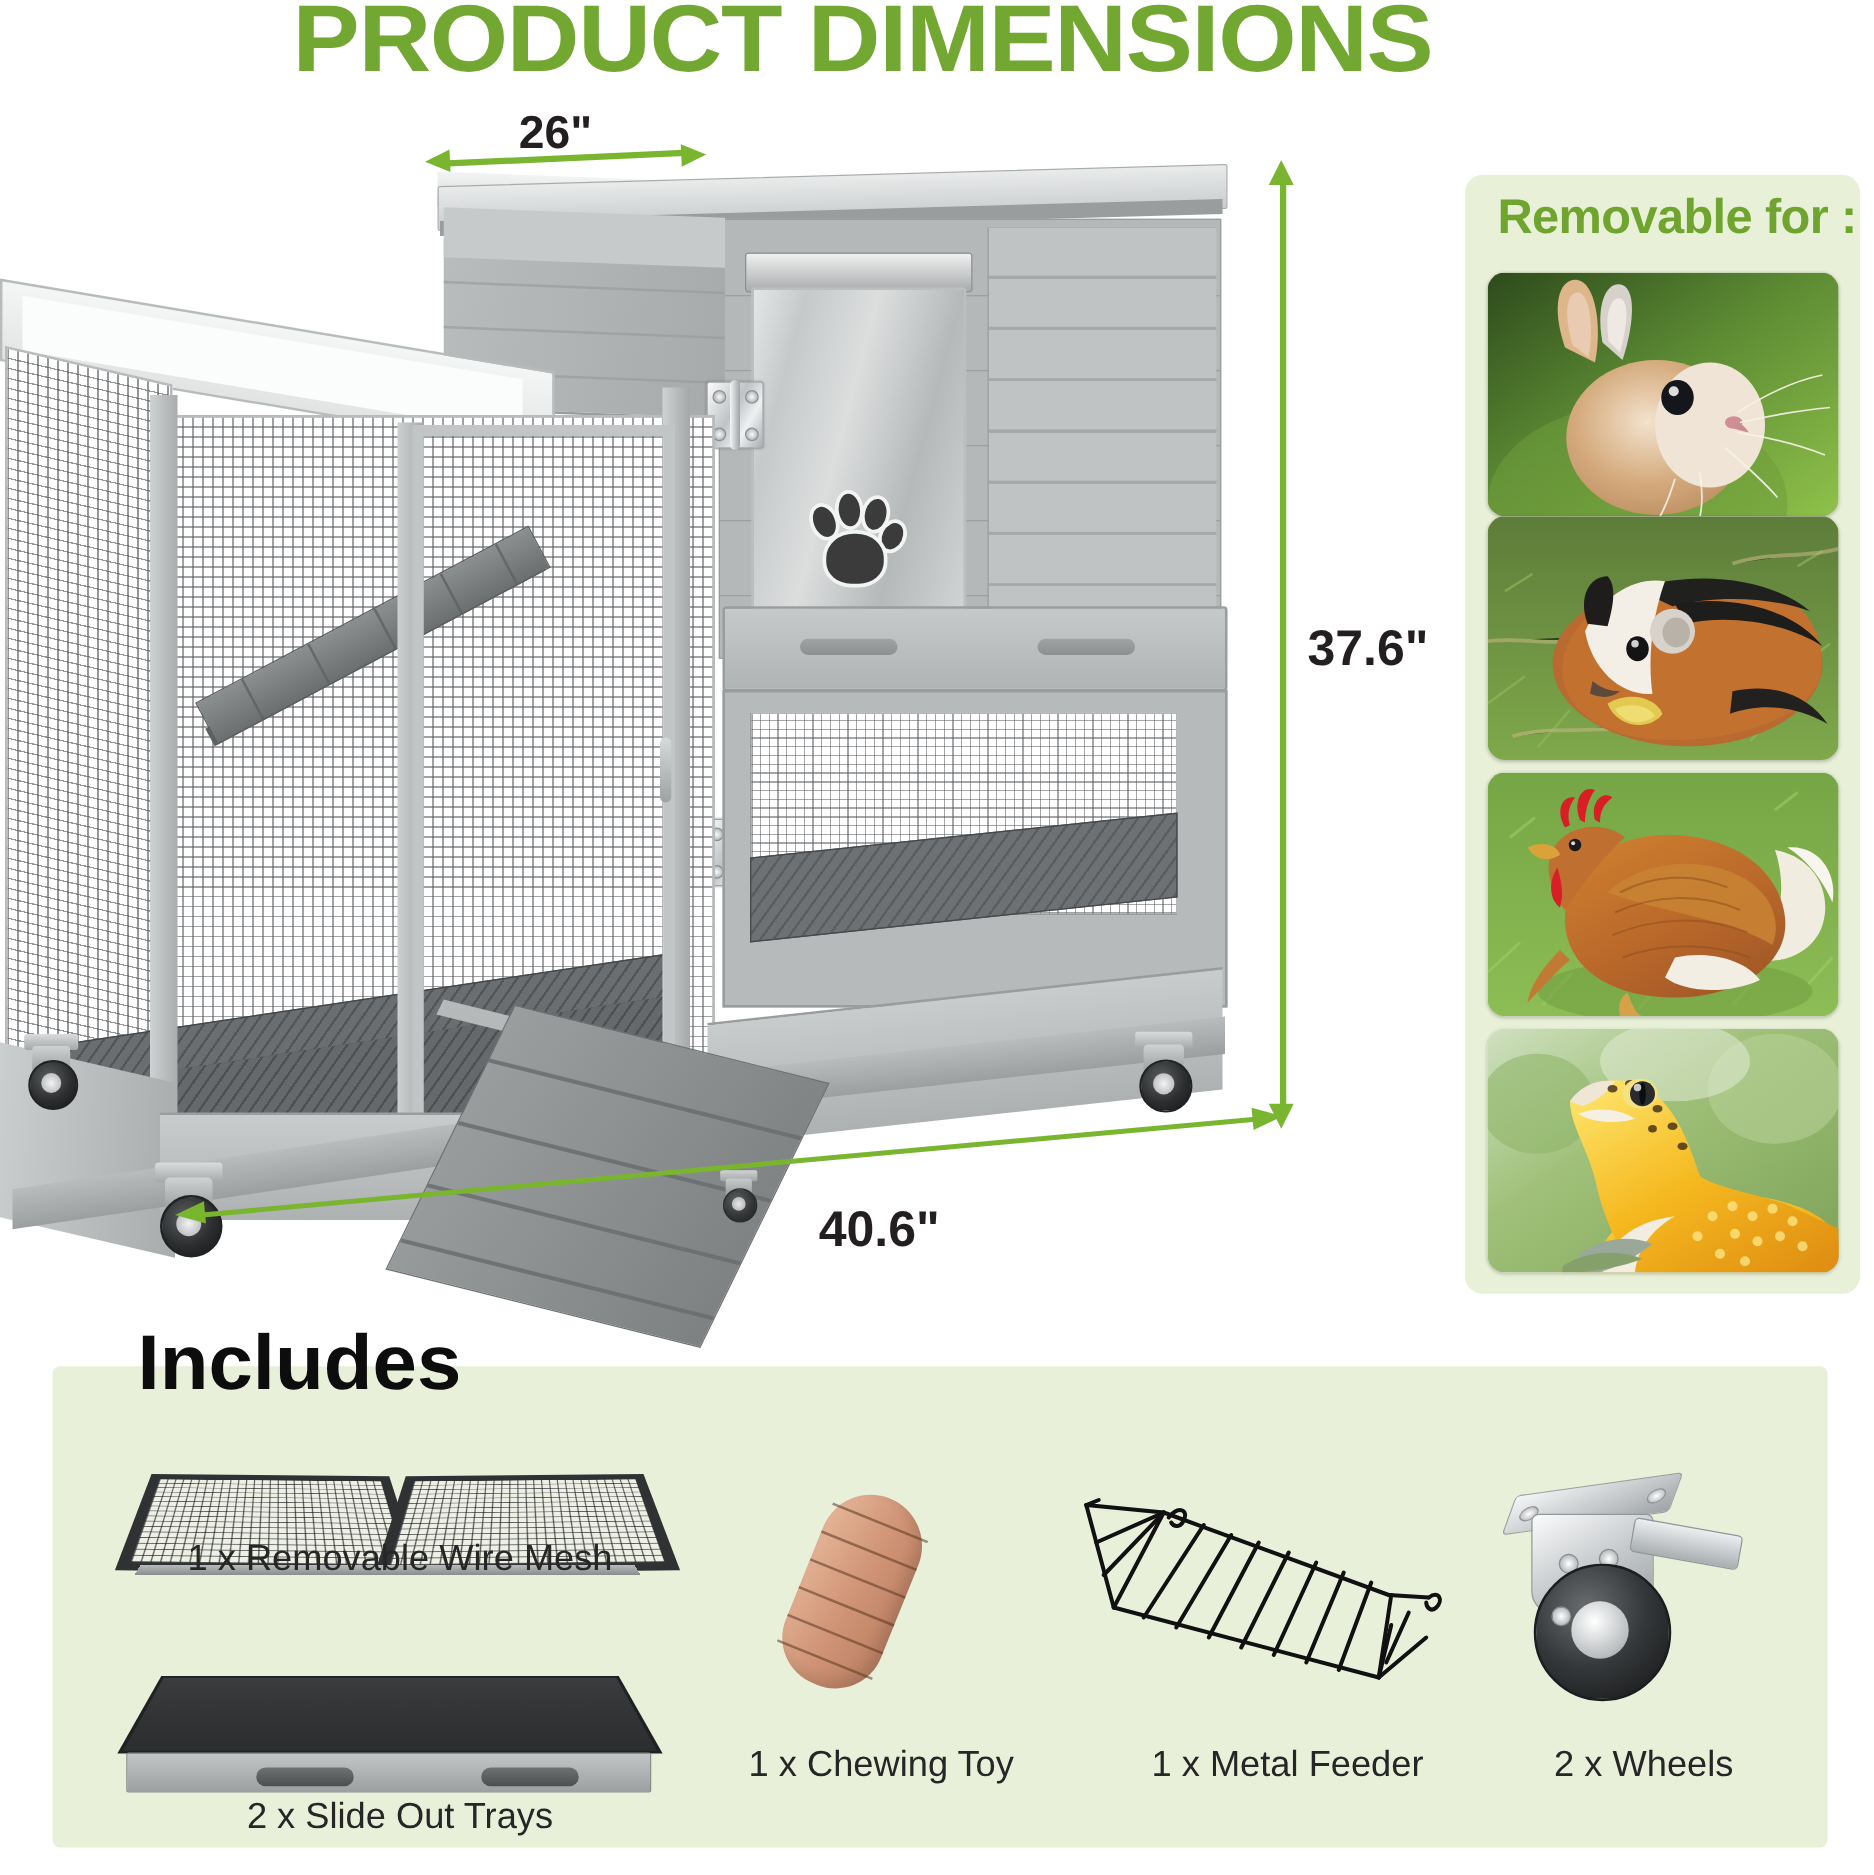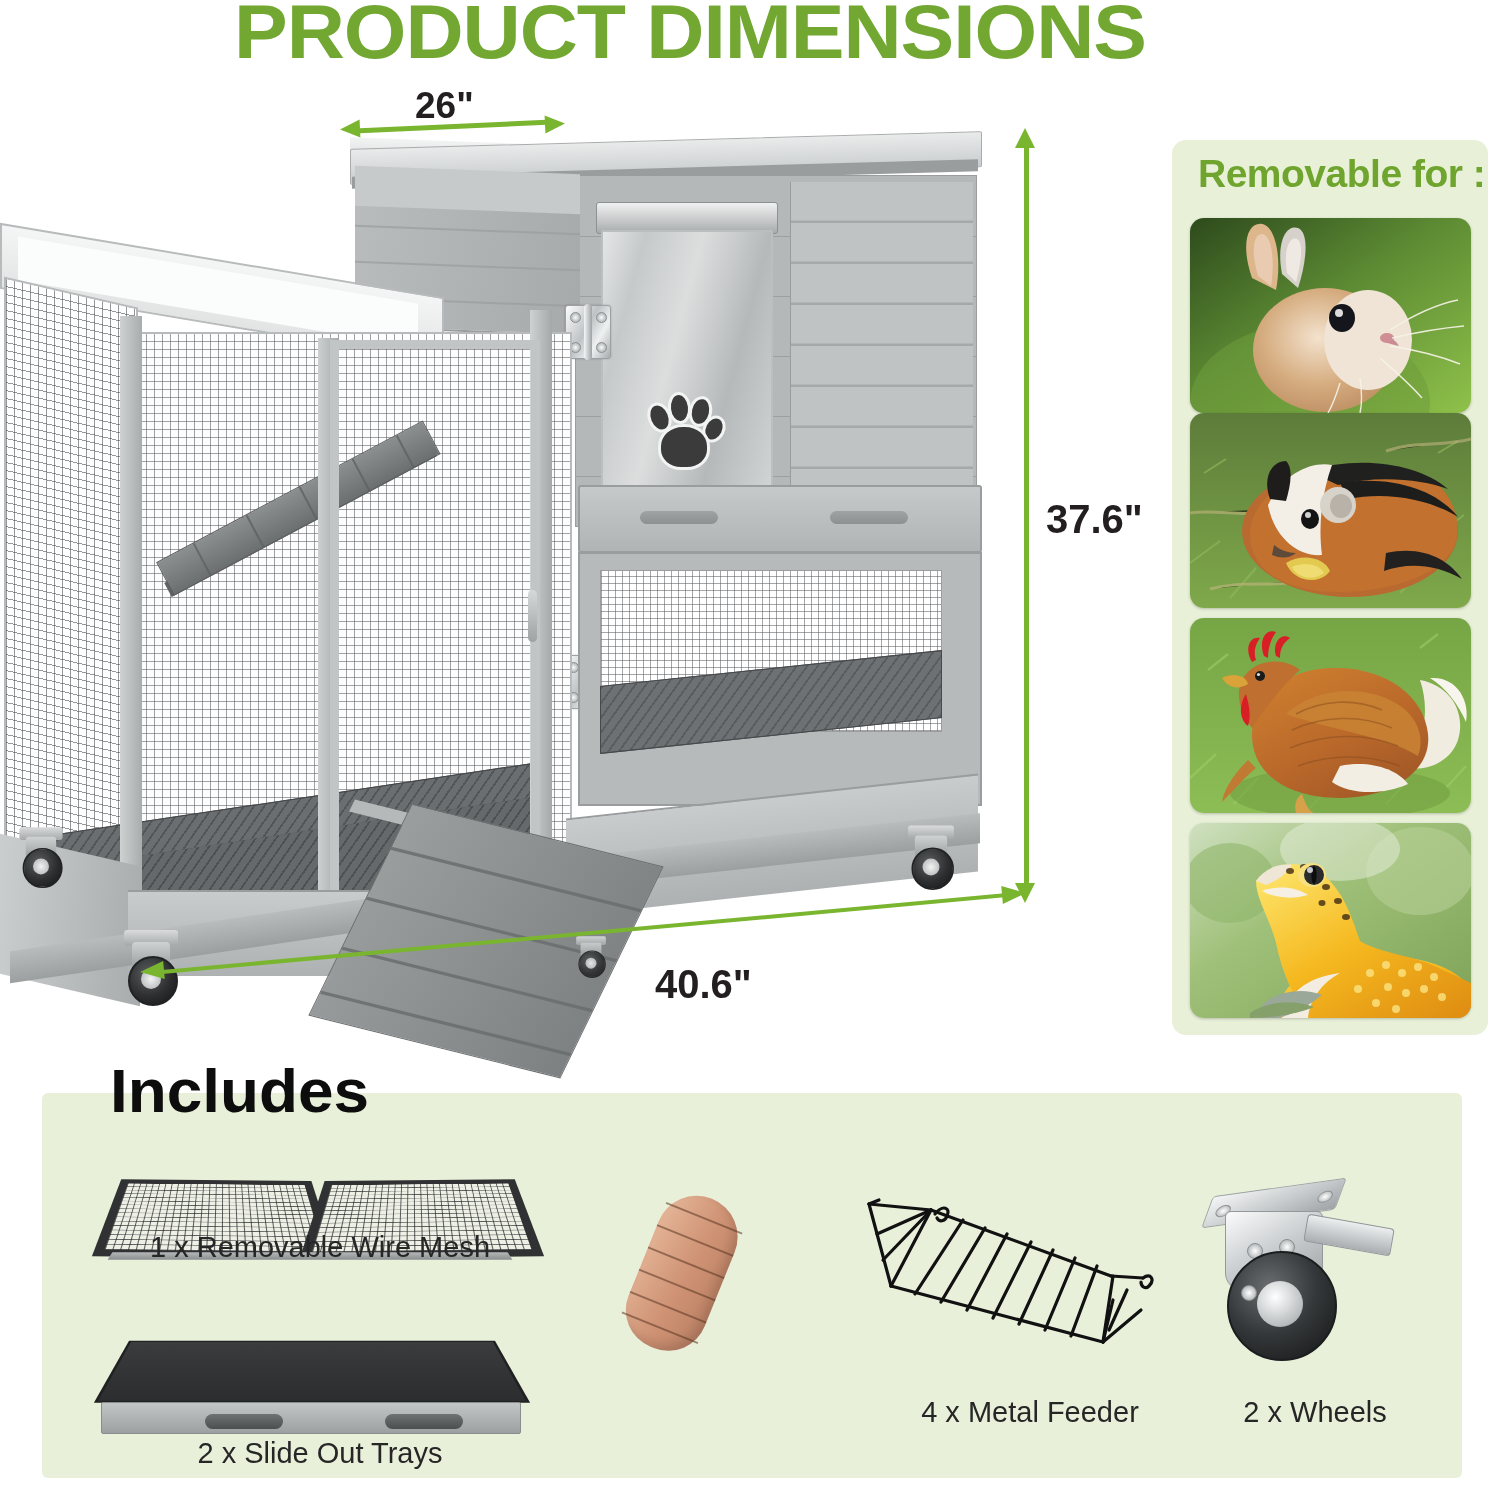--- a/index.html
+++ b/index.html
@@ -826,20 +826,21 @@
   <div class="inc-art" id="art-toy">
     <div id="toy-body">
       <div class="ring" style="top:20px"></div>
       <div class="ring" style="top:44px"></div>
       <div class="ring" style="top:68px"></div>
       <div class="ring" style="top:92px"></div>
       <div class="ring" style="top:116px"></div>
       <div class="ring" style="top:138px"></div>
     </div>
   </div>
+  <div class="inc-label" id="inc-lbl-3">1 x Chewing Toy</div>
 
   <div class="inc-art" id="art-feeder">
     <svg viewBox="0 0 300 180" preserveAspectRatio="none">
       <g stroke="#111112" stroke-width="3.2" fill="none" stroke-linecap="round">
         <path d="M14 14 L36 96"></path>
         <path d="M14 14 L76 20"></path>
         <path d="M36 96 L76 20"></path>
         <path d="M22 44 L76 20"></path>
         <path d="M28 70 L76 20"></path>
         <path d="M36 96 L248 152"></path>
@@ -855,21 +856,21 @@
         <path d="M112 120 L152 44"></path>
         <path d="M138 128 L176 52"></path>
         <path d="M164 134 L198 60"></path>
         <path d="M190 140 L220 68"></path>
         <path d="M216 146 L242 76"></path>
         <path d="M80 24 C88 14 96 18 92 26 C90 32 84 32 82 28"></path>
         <path d="M288 88 C296 82 300 90 294 96 C290 100 286 96 286 92"></path>
       </g>
     </svg>
   </div>
-  <div class="inc-label" id="inc-lbl-4">4 x Metal Feeder</div>
+  <div class="inc-label" id="inc-lbl-4">1 x Metal Feeder</div>
 
   <div class="inc-art" id="art-caster">
     <div id="cast-plate">
       <div class="bolt" style="left:8px;top:10px"></div>
       <div class="bolt" style="left:110px;top:10px"></div>
     </div>
     <div id="cast-body"></div>
     <div id="cast-brake"></div>
     <div class="rivet" style="left:62px;top:58px"></div>
     <div class="rivet" style="left:94px;top:54px"></div>

